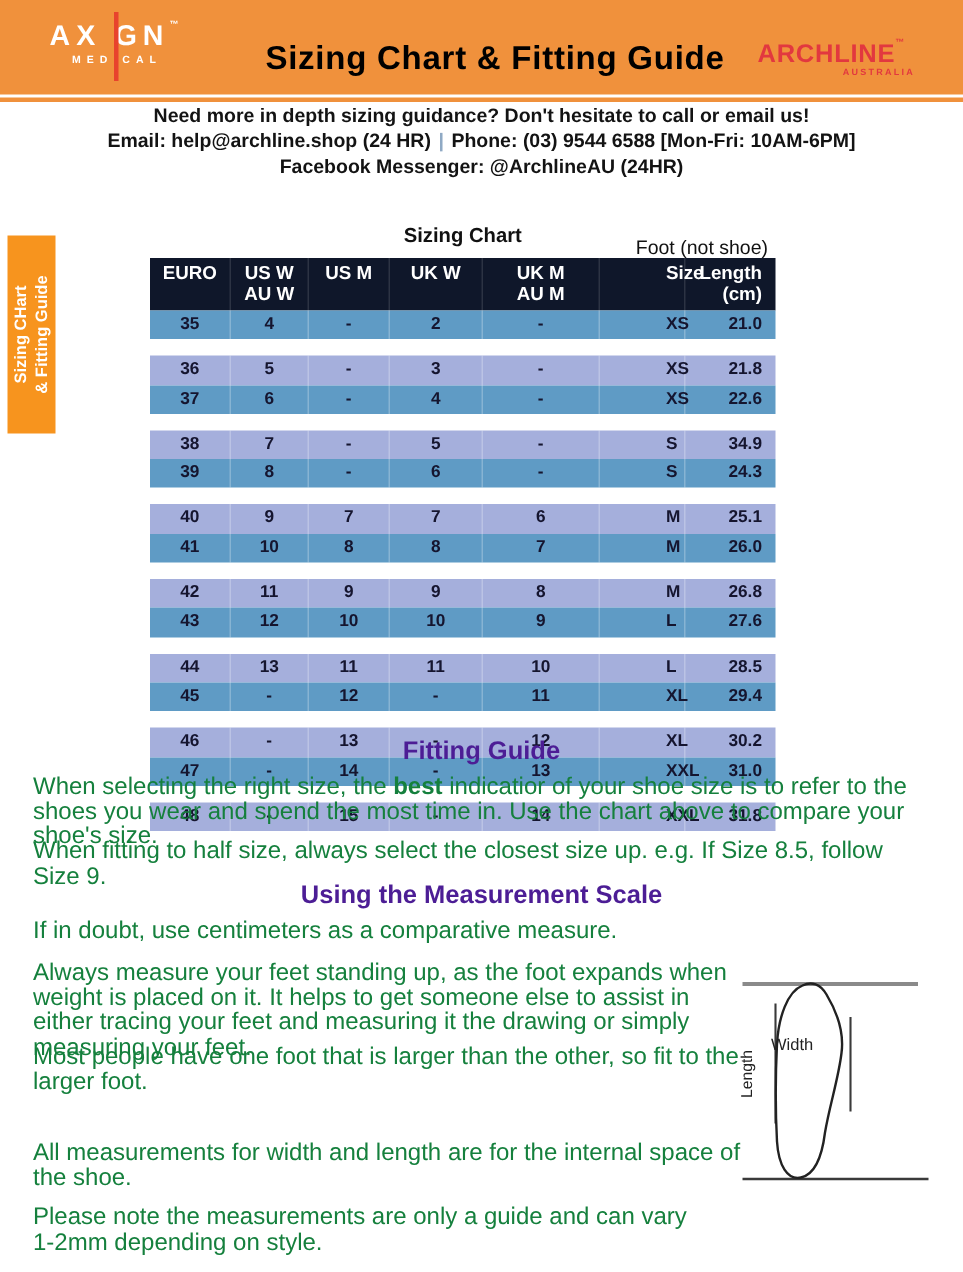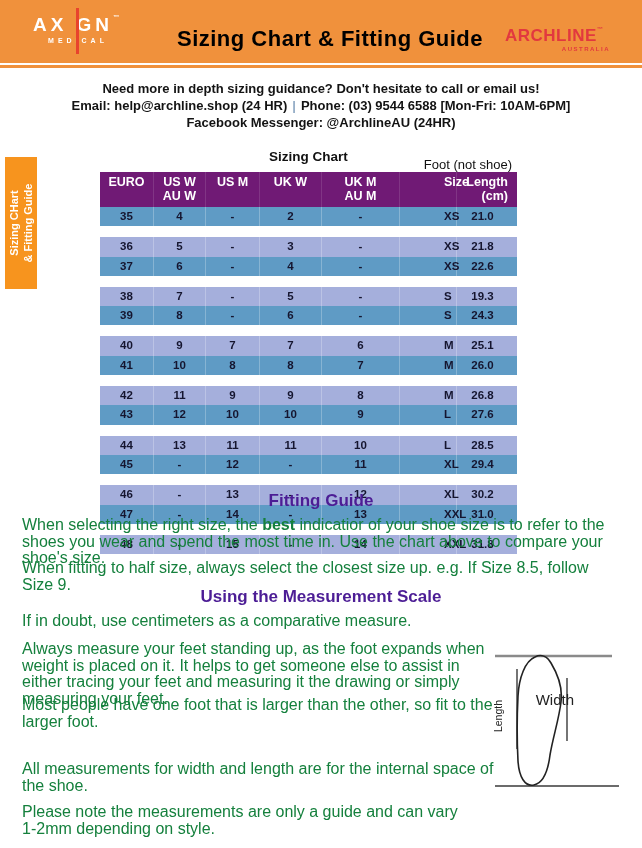--- a/index.html
+++ b/index.html
@@ -18,60 +18,60 @@
   .axign-bar { position:absolute; left:43px; top:-6px; width:3px; height:46px; background:#E8432D; }
   .axign-tm { font-size:6px; vertical-align:top; }
   .axign-sub { margin-top:1px; font-size:7px; font-weight:bold; letter-spacing:4px; text-align:center; }
 
   .archline { position:absolute; left:505px; top:26px; width:105px; color:#E2383F; text-align:left; }
   .archline-main { font-size:17px; font-weight:bold; letter-spacing:0.5px; }
   .archline-tm { font-size:6px; vertical-align:top; }
   .archline-sub { font-size:6px; font-weight:bold; letter-spacing:1.5px; text-align:right; margin-top:0; }
 
   
-  .contact { position:absolute; left:0; top:80px; width:642px; text-align:center;
+  .contact { position:absolute; left:0; top:68px; width:642px; text-align:center;
     font-size:13px; font-weight:bold; color:#131313; line-height:17px; }
   .sep { color:#8FA9C4; font-weight:bold; margin:0 5px; }
 
   
   .side-tab { position:absolute; left:5px; top:157px; width:32px; height:132px; background:#F7941E; }
   .side-tab-inner { position:absolute; left:0; top:132px; width:132px; height:32px;
     transform:rotate(-90deg); transform-origin:top left; text-align:center;
     color:#fff; font-weight:bold; font-size:11px; line-height:14px; padding-top:2px; }
 
   
   .chart-title { position:absolute; left:100px; top:149px; width:417px; text-align:center;
     font-size:13.5px; font-weight:bold; color:#111; }
   .foot-note { position:absolute; left:300px; top:157px; width:212px; text-align:right;
     font-size:13px; font-weight:normal; color:#111; }
 
   
   .stable { position:absolute; left:100px; top:172px; width:417px; }
   .thead { display:grid; grid-template-columns:54px 52px 54px 62px 78px 57px 60px;
-    background:#701a75; height:35px; }
+    background:#0f172a; height:35px; }
   .hcell { color:#fff; font-size:12.5px; font-weight:bold; line-height:14px; padding-top:3px; text-align:center; }
   .hcell.c5 { text-align:left; padding-left:44px; }
   .hcell.c6 { text-align:right; padding-right:9px; }
   .hcell:not(.c6) { border-right:1px solid rgba(255,255,255,0.12); }
   .trow { display:grid; grid-template-columns:54px 52px 54px 62px 78px 57px 60px; height:19.3px; background:#5F9BC5; }
   .trow.alt { background:#A5AFDC;margin-top:11px; }
   .tcell { font-size:11.5px; font-weight:bold; color:#15152F; line-height:19.3px; text-align:center; }
   .tcell.c5 { text-align:left; padding-left:44px; }
-  .tcell.c6 { padding-right:9px; }
+  .tcell.c6 { text-align:right; padding-right:9px; }
   .tcell:not(.c6) { border-right:1px solid rgba(255,255,255,0.25); }
 
   
   .h2 { position:absolute; left:0; width:642px; text-align:center; font-size:17px; font-weight:bold; color:#4c1d95; }
   .para { position:absolute; left:22px; font-size:16px; color:#15803d; line-height:16.5px; }
   .b { font-weight:bold; }
 
   
   .diagram { position:absolute; left:488px; top:645px; width:140px; height:150px; }
-  .width-label { position:absolute; left:514px; top:691px; width:60px; text-align:right;
-    font-size:15px; color:#222; }
+  .width-label { position:absolute; left:514px; top:691px; width:60px; text-align:left;
+    font-size:11px; color:#222; }
   .length-label { position:absolute; left:468px; top:710px; width:60px; text-align:center;
     font-size:10.5px; color:#222; transform:rotate(-90deg); }
 </style>
 </head>
 <body>
 
 <div class="page">
 
   <div class="hdr">
     <div class="axign">
@@ -162,21 +162,21 @@
           <div class="tcell c5">XS</div>
           <div class="tcell c6">22.6</div>
         </div>
         <div class="trow alt">
           <div class="tcell c0">38</div>
           <div class="tcell c1">7</div>
           <div class="tcell c2">-</div>
           <div class="tcell c3">5</div>
           <div class="tcell c4">-</div>
           <div class="tcell c5">S</div>
-          <div class="tcell c6">19.3</div>
+          <div class="tcell c6">34.9</div>
         </div>
         <div class="trow">
           <div class="tcell c0">39</div>
           <div class="tcell c1">8</div>
           <div class="tcell c2">-</div>
           <div class="tcell c3">6</div>
           <div class="tcell c4">-</div>
           <div class="tcell c5">S</div>
           <div class="tcell c6">24.3</div>
         </div>

